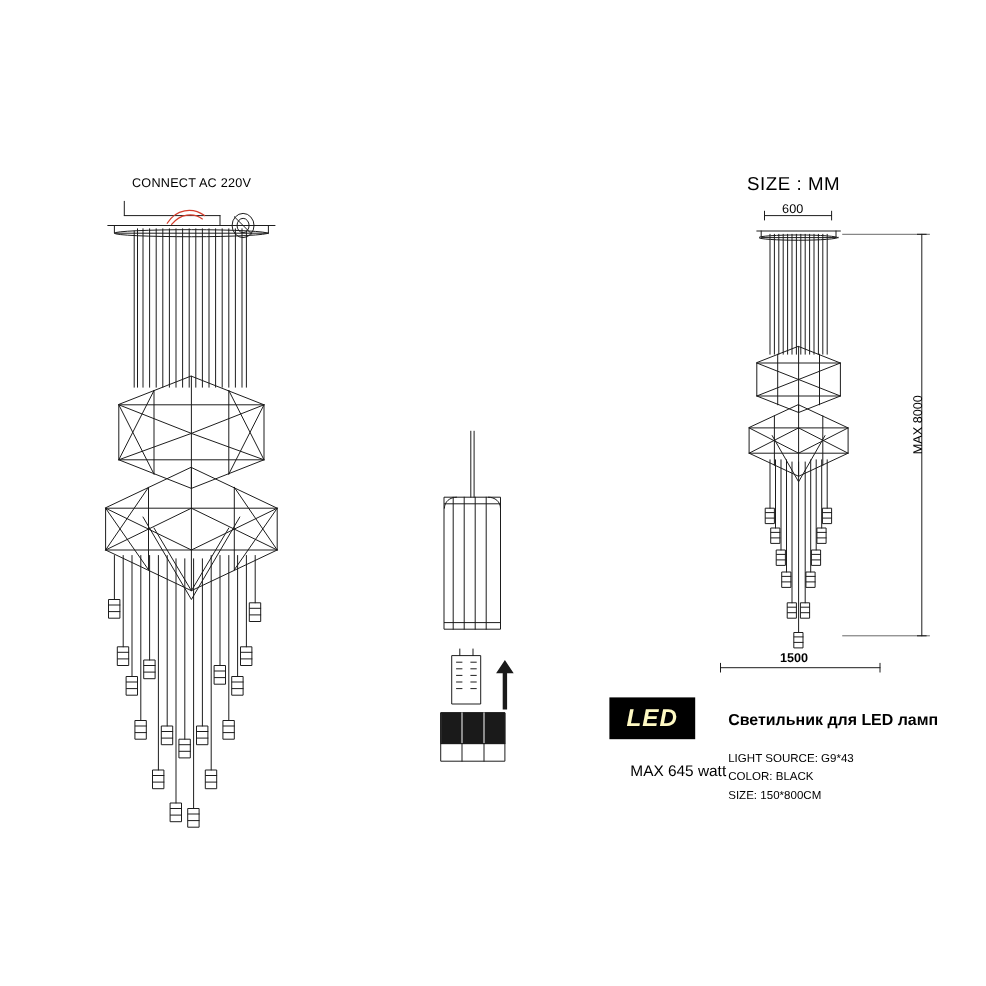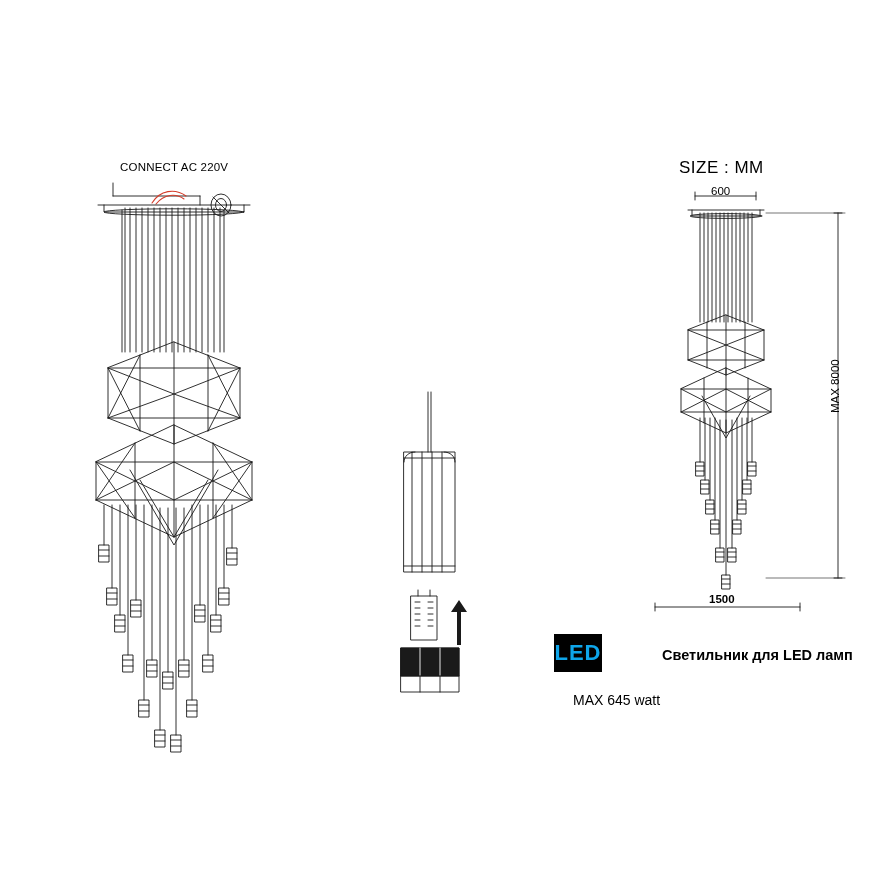--- a/index.html
+++ b/index.html
@@ -65,30 +65,31 @@
   .lbl-maxwatt {
     left: 533px;
     top: 692px;
     font-size: 14px;
     margin-left: 40px;
   }
   .led-badge {
     position: absolute;
     left: 554px;
     top: 634px;
-    width: 48px;
+    width: 78px;
     height: 38px;
     background: #000000;
-    color: #0ea5e9;
+    color: #fef9c3;
     font-size: 22px;
     font-weight: bold;
     letter-spacing: 1px;
     display: flex;
     align-items: center;
     justify-content: center;
+    font-style: italic;
   }
   .lbl-product-title {
     left: 662px;
     top: 646px;
     font-size: 14.5px;
     font-weight: bold;
   }
   .spec-block {
     position: absolute;
     left: 662px;
@@ -494,14 +495,19 @@
   <div class="lbl lbl-size-mm">SIZE : MM</div>
   <div class="lbl lbl-700">600</div>
   <div class="lbl lbl-1500">1500</div>
   <div class="lbl lbl-max8000">MAX 8000</div>
 
   <div class="led-badge">LED</div>
   <div class="lbl lbl-maxwatt">MAX 645 watt</div>
 
   <div class="lbl lbl-product-title">Светильник для LED ламп</div>
 
+  <div class="spec-block">
+    <div class="spec-line">LIGHT SOURCE: G9*43</div>
+    <div class="spec-line">COLOR: BLACK</div>
+    <div class="spec-line">SIZE: 150*800CM</div>
+  </div>
 
 </div>
 
 </body></html>

